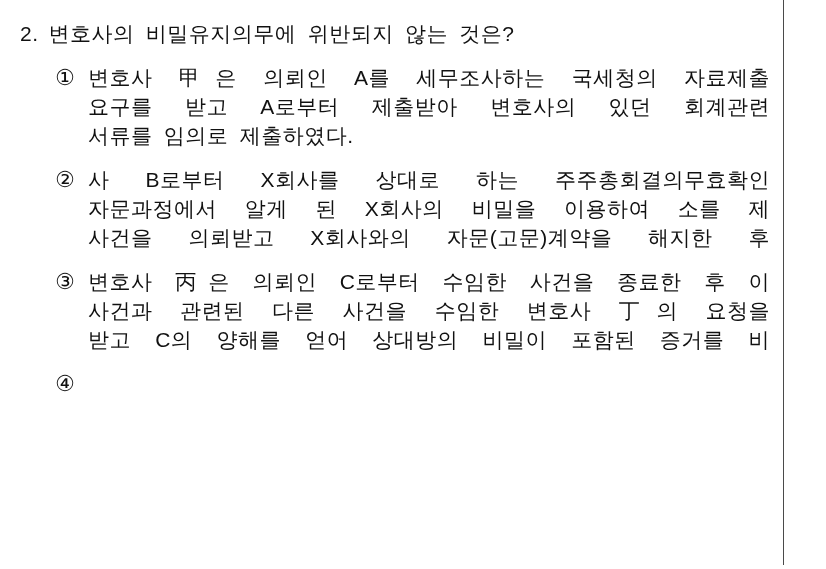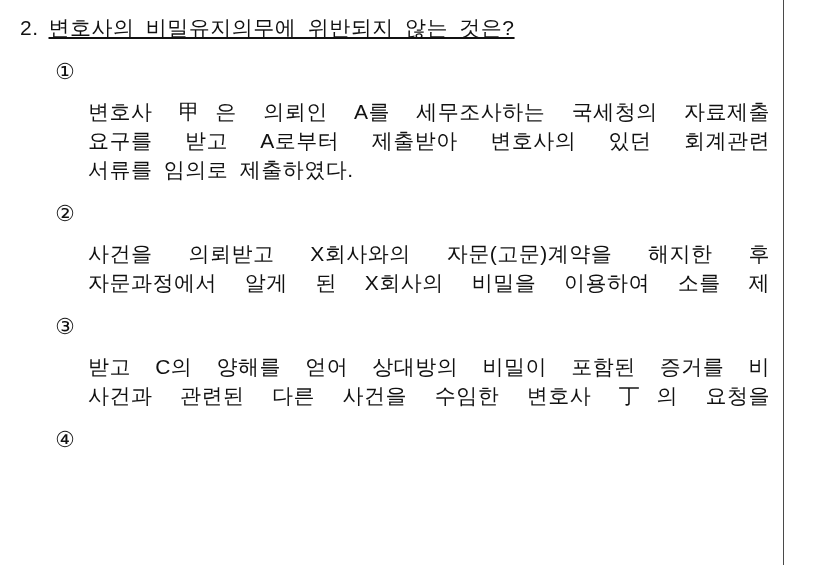--- a/index.html
+++ b/index.html
@@ -13,23 +13,22 @@
     overflow: hidden;
     background: var(--page-bg, #ffffff);
     color: var(--text-color, #111111);
     font-family: "Liberation Sans", "DejaVu Sans", sans-serif;
     font-size: 21px;
     line-height: 29px;
     letter-spacing: 0.5px;
     word-spacing: 5px;
   }
   .question-line {
-    margin: 13px 0 0 20px;
+    margin: 19px 0 0 20px;
     white-space: nowrap;
-    text-decoration: underline;
   }
   .question-number {
     display: inline-block;
     margin-right: 10px;
   }
   .choice-list {
     margin-left: 55px;
   }
   .choice {
     display: flex;
@@ -38,21 +37,20 @@
   }
   .marker {
     flex: 0 0 33px;
     width: 33px;
     font-size: 22px;
     line-height: 29px;
   }
   .choice-text {
     width: 682px;
     flex: 0 0 682px;
-    margin-top: 40px;
   }
   .choice-line {
     text-align: justify;
     text-align-last: justify;
   }
   .choice-line.last {
     text-align: left;
     text-align-last: left;
   }
   .column-divider {
@@ -76,29 +74,31 @@
       <span class="marker">①</span>
       <div class="choice-text">
         <div class="choice-line">변호사 甲은 의뢰인 A를 세무조사하는 국세청의 자료제출</div>
         <div class="choice-line">요구를 받고 A로부터 제출받아 변호사의 있던 회계관련</div>
         <div class="choice-line last">서류를 임의로 제출하였다.</div>
       </div>
     </div>
     <div class="choice">
       <span class="marker">②</span>
       <div class="choice-text">
+        <div class="choice-line">사 B로부터 X회사를 상대로 하는 주주총회결의무효확인</div>
+        <div class="choice-line">자문과정에서 알게 된 X회사의 비밀을 이용하여 소를 제</div>
         <div class="choice-line">사건을 의뢰받고 X회사와의 자문(고문)계약을 해지한 후</div>
-        <div class="choice-line">자문과정에서 알게 된 X회사의 비밀을 이용하여 소를 제</div>
       </div>
     </div>
     <div class="choice">
       <span class="marker">③</span>
       <div class="choice-text">
+        <div class="choice-line">변호사 丙은 의뢰인 C로부터 수임한 사건을 종료한 후 이</div>
+        <div class="choice-line">사건과 관련된 다른 사건을 수임한 변호사 丁의 요청을</div>
         <div class="choice-line">받고 C의 양해를 얻어 상대방의 비밀이 포함된 증거를 비</div>
-        <div class="choice-line">사건과 관련된 다른 사건을 수임한 변호사 丁의 요청을</div>
       </div>
     </div>
     <div class="choice">
       <span class="marker">④</span>
     </div>
   </div>
 
 <div class="column-divider"></div>
 
 </body></html>

